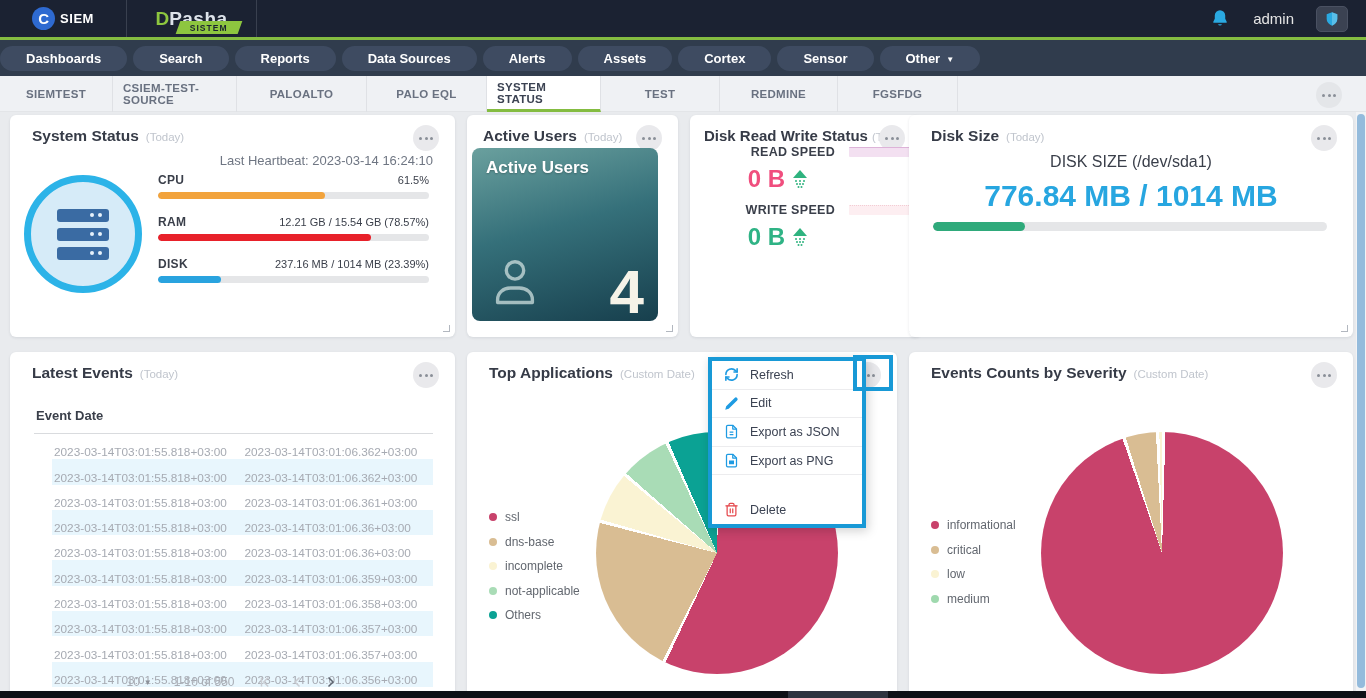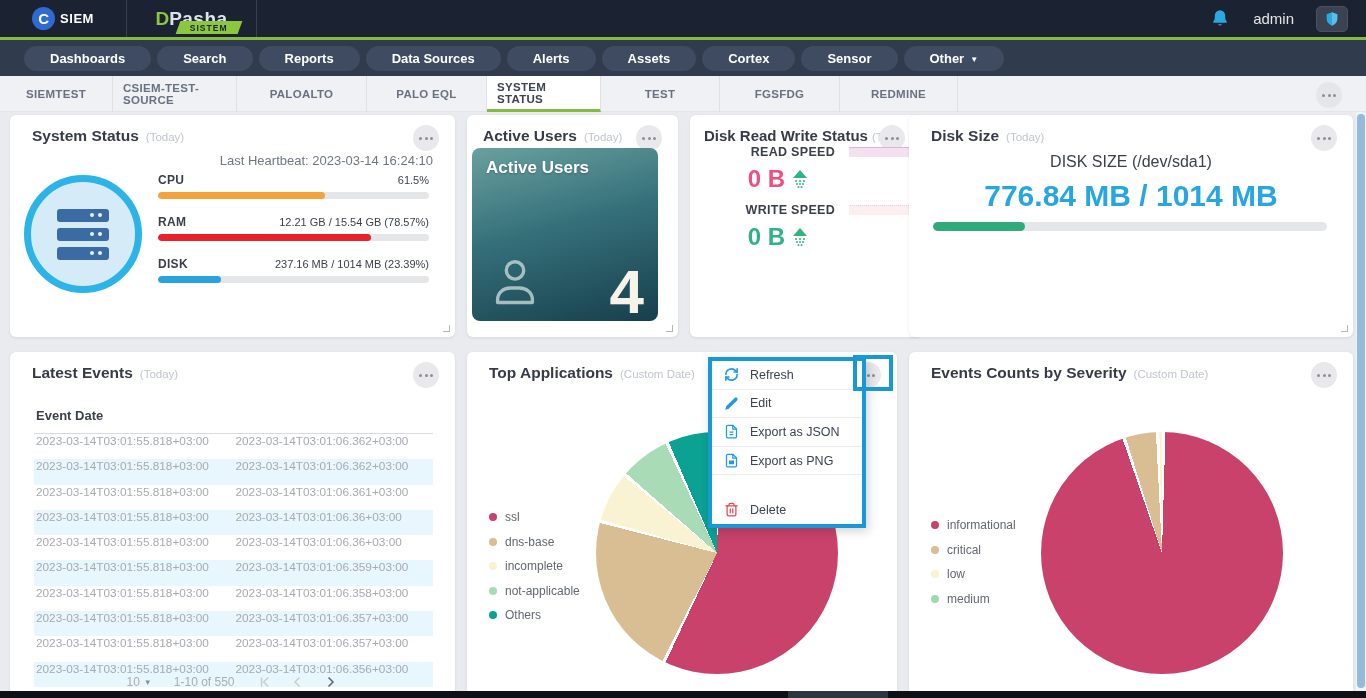--- a/index.html
+++ b/index.html
@@ -17,21 +17,21 @@
   .product-name { color:#dde3ea; font-size:19px; font-weight:600; letter-spacing:.5px; }
   .product-badge { position:absolute; right:16px; bottom:3px; background:#8dc63f; color:#1b2232; font-size:8.5px; font-weight:bold; padding:1.5px 12px; transform:skewX(-20deg); letter-spacing:1px; }
   .product-badge span { display:inline-block; transform:skewX(20deg); }
   .topbar-right { margin-left:auto; display:flex; align-items:center; gap:22px; padding-right:18px; }
   .bell-btn { width:22px; height:22px; cursor:pointer; }
   .username { color:#e5e5e5; font-size:15px; }
   .shield-btn { width:32px; height:26px; background:#3b4252; border:1px solid #4a5162; border-radius:5px; display:flex; align-items:center; justify-content:center; cursor:pointer; }
   .greenline { position:absolute; left:0; top:37px; width:1366px; height:3px; background:#84bc41; }
 
   
-  .navbar { position:absolute; left:0; top:40px; width:1366px; height:36px; background:#303c4d; display:flex; align-items:center; gap:6px; padding-left:24px; }
+  .navbar { position:absolute; left:0; top:40px; width:1366px; height:36px; background:#303c4d; display:flex; align-items:center; gap:6px; }
   .nav-pill { background:#3e4b61; color:#fff; font-size:13px; font-weight:600; border-radius:15px; padding:5px 26px; white-space:nowrap; cursor:pointer; }
   .nav-caret { font-size:8px; margin-left:6px; vertical-align:1px; }
 
   
   .tabbar { position:absolute; left:0; top:76px; width:1366px; height:36px; background:#eff1f4; display:flex; border-bottom:1px solid #e3e5e8; }
   .tab { height:36px; display:flex; align-items:center; justify-content:center; font-size:11.5px; font-weight:bold; letter-spacing:.3px; color:#697180; border-right:1px solid #dfe1e5; cursor:pointer; padding:0 10px; }
   .tab.active { background:#ffffff; color:#3b4252; border-bottom:3px solid #84bc41; }
   .tab-more { position:absolute; right:24px; top:5px; }
 
   
@@ -77,21 +77,21 @@
   
   .ds-heading { position:absolute; top:38px; width:100%; text-align:center; font-size:16px; color:#3a3f4a; }
   .ds-value { position:absolute; top:64px; width:100%; text-align:center; font-size:30px; font-weight:600; color:#27a6e0; }
   .ds-track { position:absolute; left:24px; right:26px; top:107px; height:9px; border-radius:5px; background:#e5e6e8; overflow:hidden; }
   .ds-fill { height:100%; background:#2faa7b; border-radius:5px; }
 
   
   .tbl { position:absolute; left:24px; right:22px; top:56px; }
   .tbl-head { display:flex; height:26px; border-bottom:1px solid #d9dbde; }
   .tbl-head div { width:50%; font-size:13px; font-weight:600; color:#3a3f4a; padding-left:2px; }
-  .tbl-row { display:flex; height:25.3px; align-items:flex-start; }
+  .tbl-row { display:flex; height:25.3px; align-items:flex-end;margin-left:18px; }
   .tbl-row.alt { background:#e8f6fd; }
   .tbl-row div { width:50%; font-size:11.8px; color:#a6aab2; padding-left:2px; white-space:nowrap; }
   .pager { position:absolute; left:0; right:0; bottom:7px; display:flex; align-items:center; justify-content:center; gap:14px; font-size:12px; color:#a9adb5; }
   .pager .pgsize { display:flex; align-items:center; gap:4px; cursor:pointer; }
   .pager .caret { font-size:8px; color:#8c9199; }
   .pg-ico { width:18px; height:18px; cursor:pointer; color:#c9ccd2; }
   .pg-ico.on { color:#5f6570; }
   .pager .range { margin:0 8px; }
 
   
@@ -160,22 +160,22 @@
       <div class="nav-pill">Other<span class="nav-caret">▼</span></div>
     </div>
 
   <div class="tabbar" id="tab-row">
       <div class="tab" style="width: 113px;">SIEMTEST</div>
       <div class="tab" style="width: 124px;">CSIEM-TEST-SOURCE</div>
       <div class="tab" style="width: 130px;">PALOALTO</div>
       <div class="tab" style="width: 120px;">PALO EQL</div>
       <div class="tab active" style="width: 114px;">SYSTEM STATUS</div>
       <div class="tab" style="width: 119px;">TEST</div>
+      <div class="tab" style="width: 118px;">REDMINE</div>
       <div class="tab" style="width: 120px;">FGSFDG</div>
-      <div class="tab" style="width: 118px;">REDMINE</div>
     </div>
   <div class="dots-btn tab-more" style="right:24px; top:82px; position:absolute; background:#e4e6e9;">
       <i></i>
       <i></i>
       <i></i>
     </div>
 
   <div class="card resize-h" style="left:10px; top:115px; width:445px; height:222px;">
     <div class="card-head">
       <span class="card-title">System Status</span>

